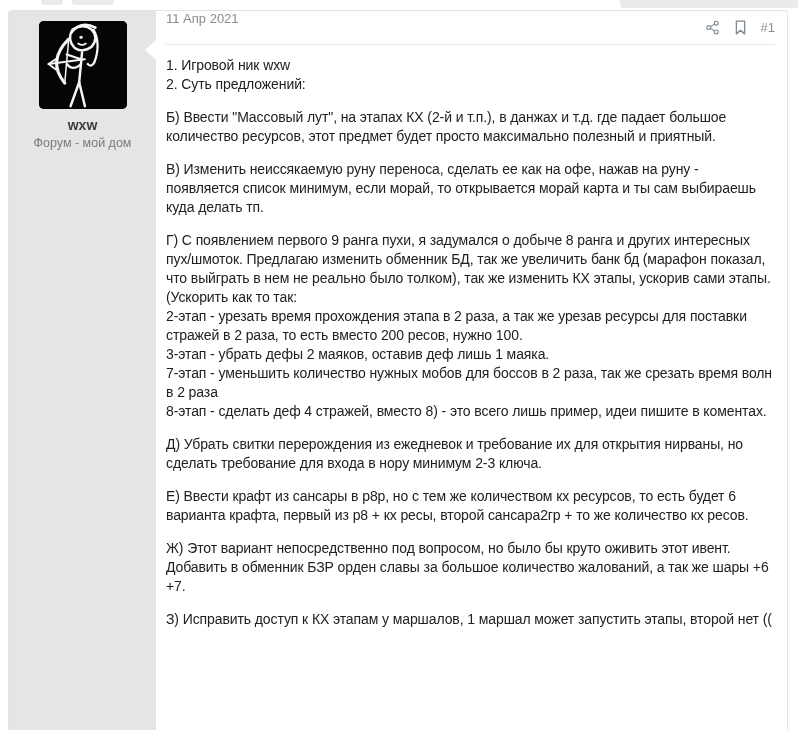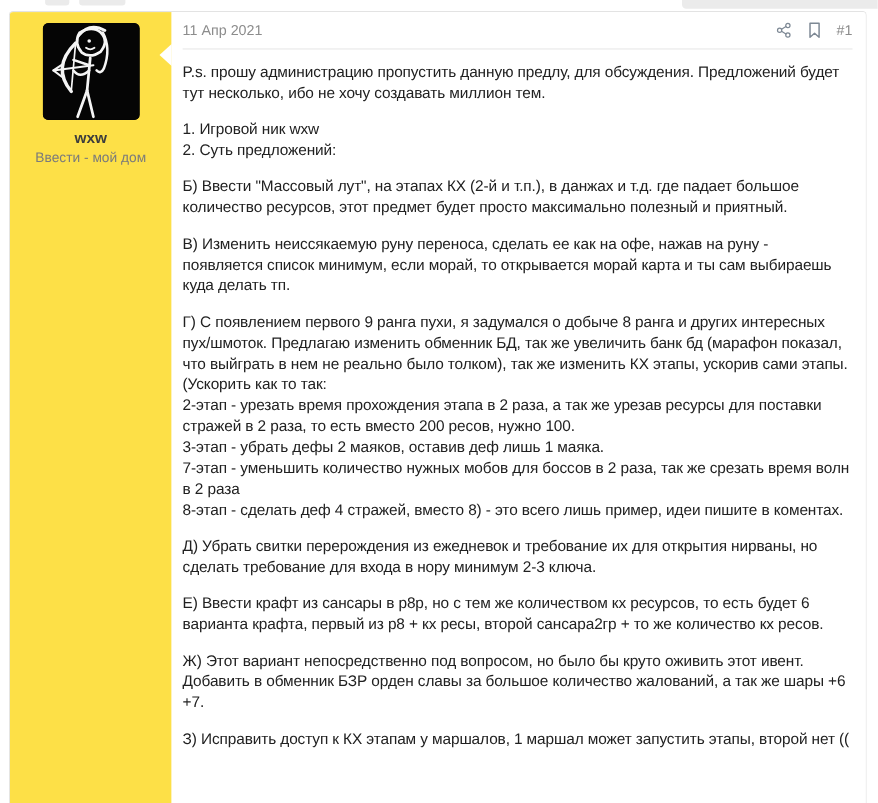--- a/index.html
+++ b/index.html
@@ -22,21 +22,21 @@
     background: #ffffff;
     border: 1px solid #e3e3e3;
     border-bottom: none;
     border-radius: 4px 4px 0 0;
     display: flex;
     overflow: hidden;
   }
 
   .author-cell {
     width: 147px; flex: 0 0 147px;
-    background: #fde047;
+    background: #e5e5e5;
     padding-top: 10px;
     text-align: center;
   }
   .avatar {
     width: 88px; height: 88px;
     margin: 0 auto;
     border-radius: 5px;
     background: #050505;
     overflow: hidden;
     cursor: pointer;
@@ -64,21 +64,20 @@
     position: absolute;
     left: -11px; top: 29px;
     width: 0; height: 0;
     border-top: 10px solid transparent;
     border-bottom: 10px solid transparent;
     border-right: 11px solid #ffffff;
   }
   .message-header {
     height: 33px;
     display: flex;
-    align-items: center;
     justify-content: space-between;
     border-bottom: 1px solid #e8e8e8;
   }
   .post-date {
     font-size: 13px;
     color: #8c8c8c;
     text-decoration: none;
     cursor: pointer;
   }
   .header-actions { display: flex; align-items: center; gap: 14px; }
@@ -136,21 +135,21 @@
 
           <path d="M44 40 L29 35" stroke-width="2.4"></path>
           <path d="M44 45 Q35 53 29 45" stroke-width="2.4"></path>
 
           <path d="M42 64 L33 89" stroke-width="2.6"></path>
           <path d="M42 64 L48 89" stroke-width="2.6"></path>
         </g>
       </svg>
     </div>
     <div class="username">wxw</div>
-    <div class="user-title">Ввести - мой дом</div>
+    <div class="user-title">Форум - мой дом</div>
   </aside>
 
   <section class="message-cell">
     <div class="bubble-arrow"></div>
 
     <header class="message-header">
       <a class="post-date">11 Апр 2021</a>
       <div class="header-actions">
         <span class="icon-btn">
           <svg width="15" height="15" viewBox="0 0 24 24" stroke="#7d8894" stroke-width="1.8" fill="none" stroke-linecap="round">
@@ -164,21 +163,20 @@
         <span class="icon-btn">
           <svg width="13" height="15" viewBox="0 0 16 20" stroke="#7d8894" stroke-width="1.8" fill="none" stroke-linejoin="round">
             <path d="M2.5 1.5 h11 v17 l-5.5 -4.8 -5.5 4.8 z"></path>
           </svg>
         </span>
         <a class="post-number">#1</a>
       </div>
     </header>
 
     <div class="message-body">
-        <p>P.s. прошу администрацию пропустить данную предлу, для обсуждения. Предложений будет тут несколько, ибо не хочу создавать миллион тем.</p>
         <p>1. Игровой ник wxw<br>2. Суть предложений:</p>
         <p>Б) Ввести "Массовый лут", на этапах КХ (2-й и т.п.), в данжах и т.д. где падает большое количество ресурсов, этот предмет будет просто максимально полезный и приятный.</p>
         <p>В) Изменить неиссякаемую руну переноса, сделать ее как на офе, нажав на руну - появляется список минимум, если морай, то открывается морай карта и ты сам выбираешь куда делать тп.</p>
         <p>Г) С появлением первого 9 ранга пухи, я задумался о добыче 8 ранга и других интересных пух/шмоток. Предлагаю изменить обменник БД, так же увеличить банк бд (марафон показал, что выйграть в нем не реально было толком), так же изменить КХ этапы, ускорив сами этапы.<br>(Ускорить как то так:<br>2-этап - урезать время прохождения этапа в 2 раза, а так же урезав ресурсы для поставки стражей в 2 раза, то есть вместо 200 ресов, нужно 100.<br>3-этап - убрать дефы 2 маяков, оставив деф лишь 1 маяка.<br>7-этап - уменьшить количество нужных мобов для боссов в 2 раза, так же срезать время волн в 2 раза<br>8-этап - сделать деф 4 стражей, вместо 8) - это всего лишь пример, идеи пишите в коментах.</p>
         <p>Д) Убрать свитки перерождения из ежедневок и требование их для открытия нирваны, но сделать требование для входа в нору минимум 2-3 ключа.</p>
         <p>Е) Ввести крафт из сансары в р8р, но с тем же количеством кх ресурсов, то есть будет 6 варианта крафта, первый из р8 + кх ресы, второй сансара2гр + то же количество кх ресов.</p>
         <p>Ж) Этот вариант непосредственно под вопросом, но было бы круто оживить этот ивент. Добавить в обменник БЗР орден славы за большое количество жалований, а так же шары +6 +7.</p>
         <p>З) Исправить доступ к КХ этапам у маршалов, 1 маршал может запустить этапы, второй нет ((</p>
       </div>
 

